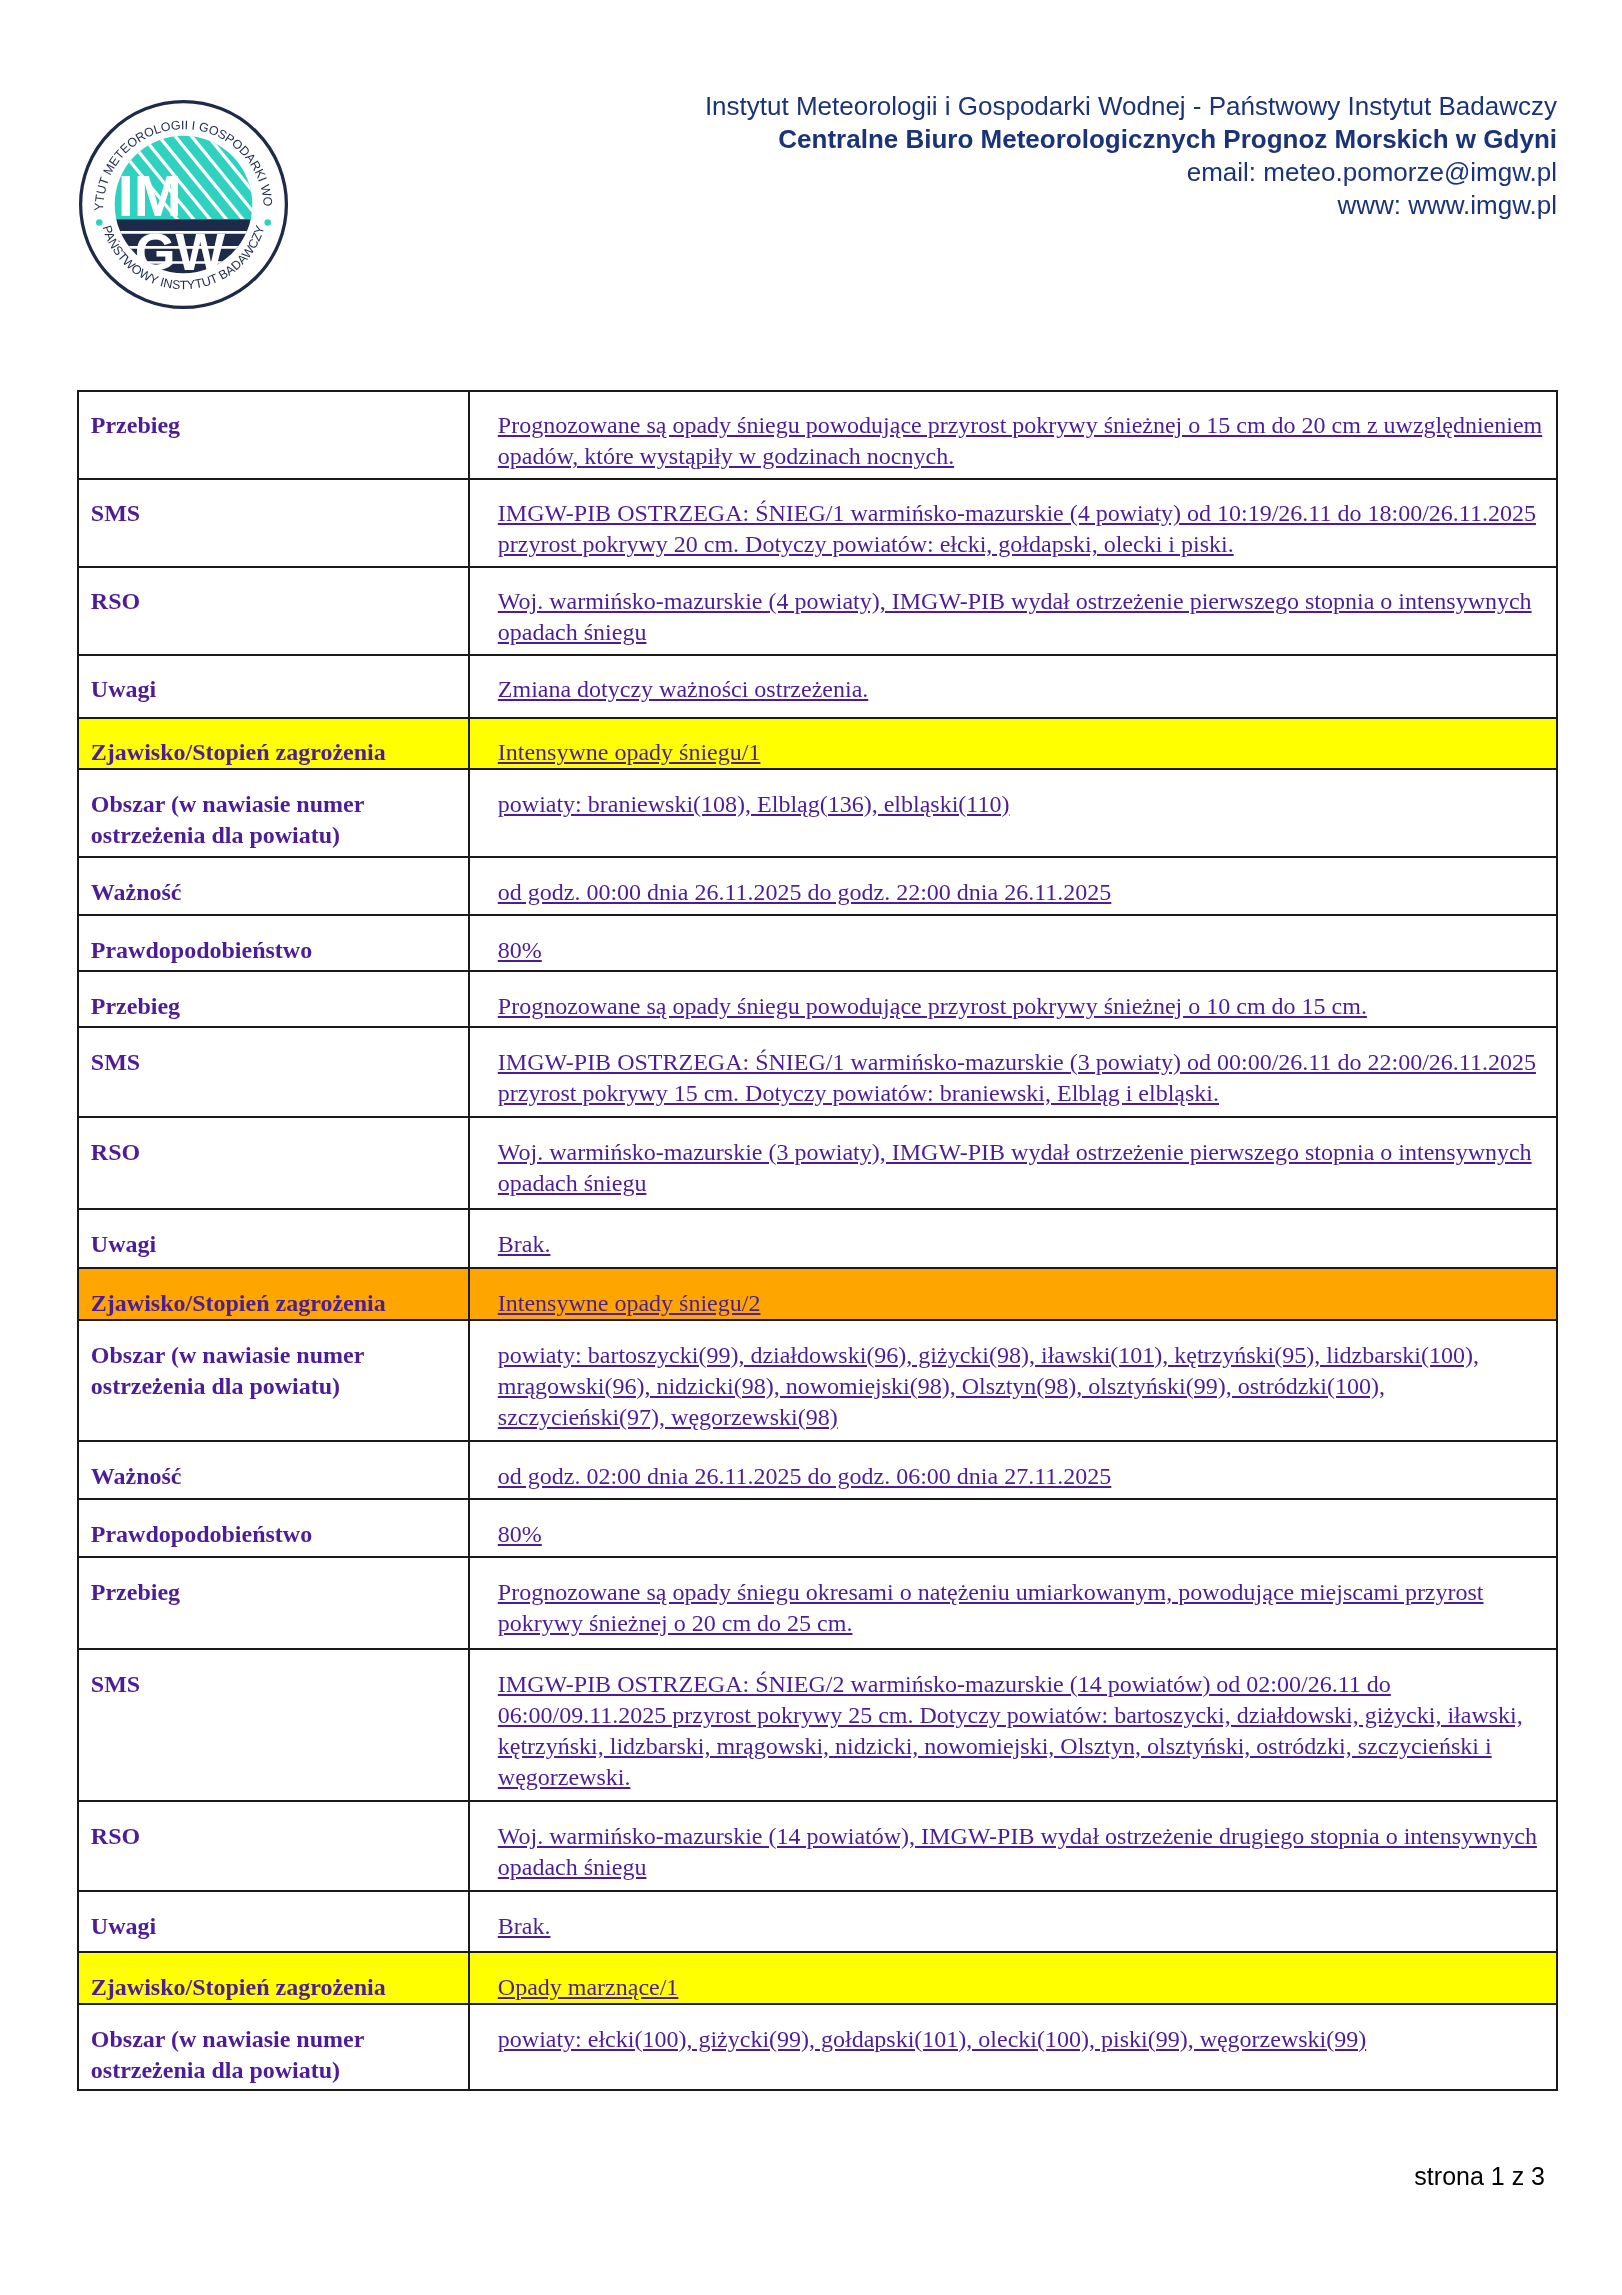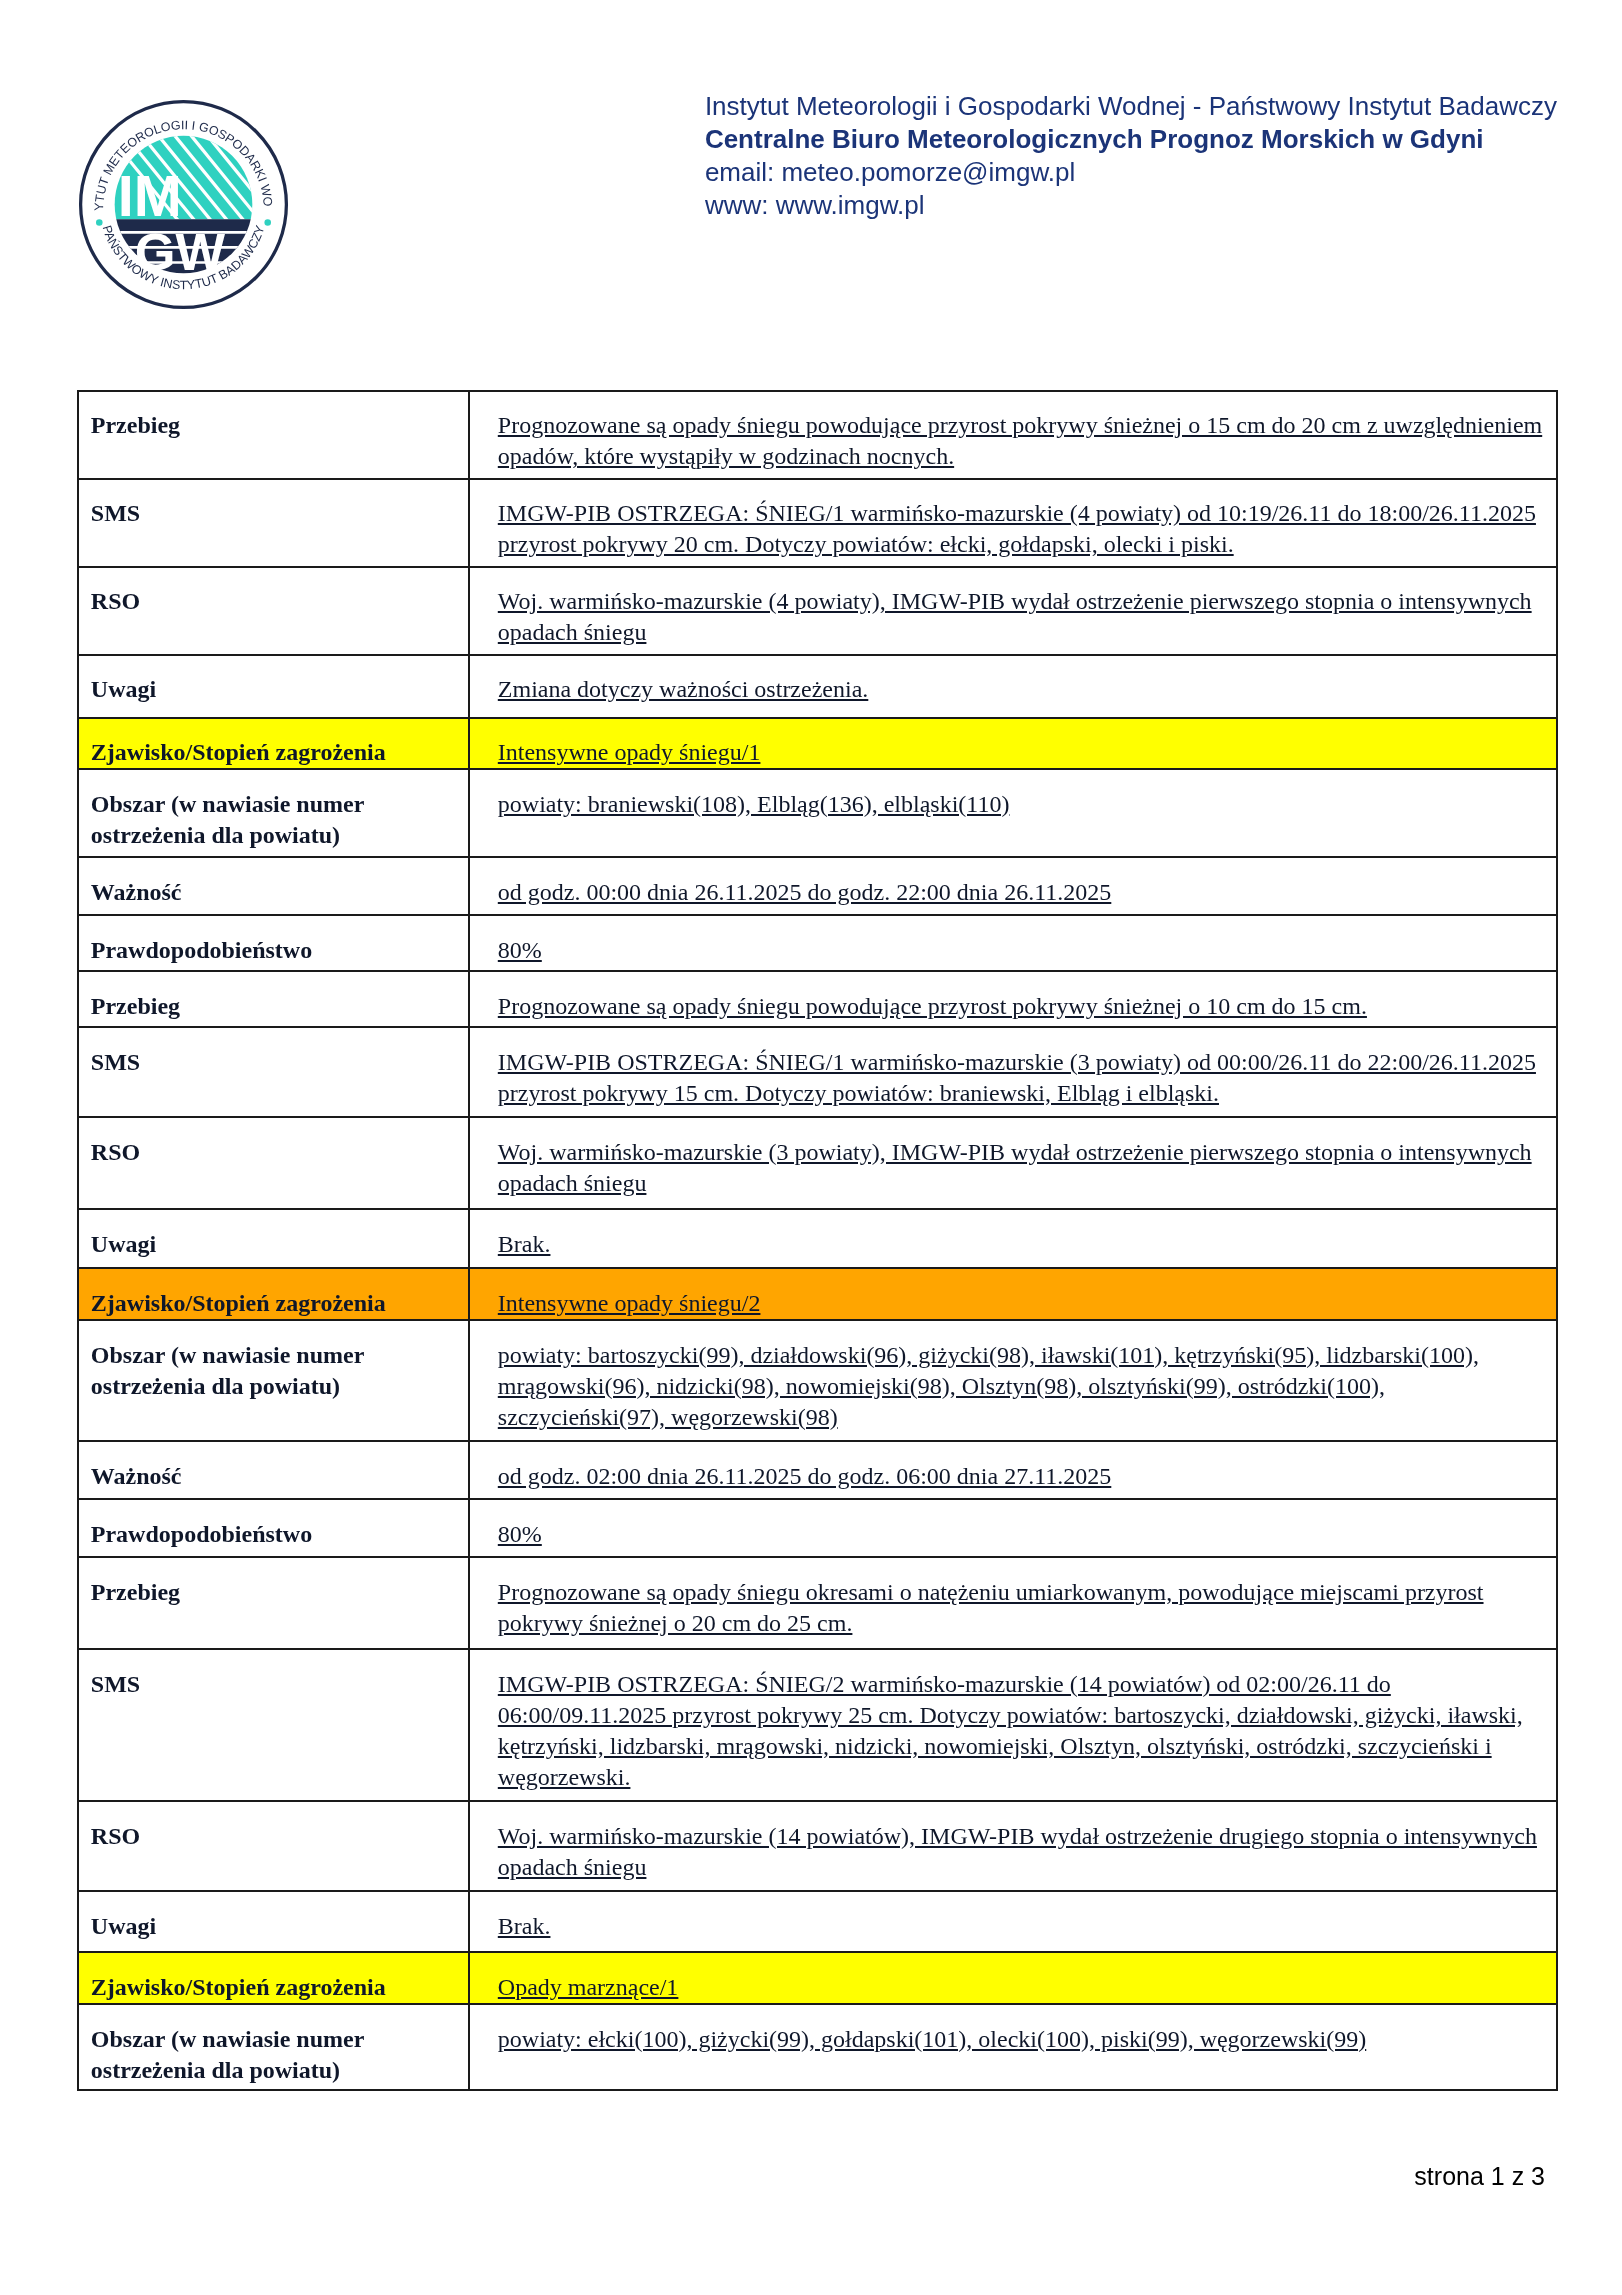--- a/index.html
+++ b/index.html
@@ -1,24 +1,24 @@
 <!DOCTYPE html>
 <html style="font-size:10.5px"><head>
 <meta charset="utf-8">
 <style>
   html, body { margin:0; padding:0; background:#ffffff; }
   body { width:1622px; height:2295px; position:relative; overflow:hidden; }
   .logo { position:absolute; left:77px; top:98px; width:213px; height:213px; }
-  .header { position:absolute; right:65px; top:90px; 
+  .header { position:absolute; right:65px; top:90px; text-align:right;
             font-family:"Liberation Sans", sans-serif; color:#1b3478; }
   .header div { font-size:26px; line-height:33px; white-space:nowrap; }
   .header .bold { font-weight:bold; }
   table.warn { position:absolute; left:77px; top:390px; width:1481px;
                border-collapse:collapse; table-layout:fixed;
-               font-family:"Liberation Serif", serif; font-size:24px; color:#0f172a; }
+               font-family:"Liberation Serif", serif; font-size:24px; color:#4c1d95; }
   table.warn td { border:2px solid #1a1a1a; vertical-align:top; padding:18.3px 13px 0 13px; line-height:31px; }
   table.warn td.label { width:364px; font-weight:bold; padding-left:11.8px; }
   table.warn td.value { padding-left:28px;text-decoration:underline; }
   tr.yellow td { background:#ffff00; }
   tr.orange td { background:#ffa500; }
   .footer { position:absolute; right:77px; top:2162px;
             font-family:"Liberation Sans", sans-serif; font-size:25px; color:#000; }
 </style>
 </head>
 <body>

